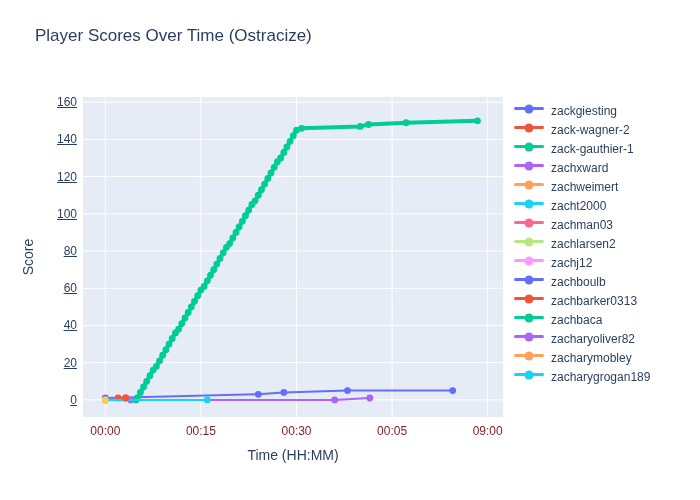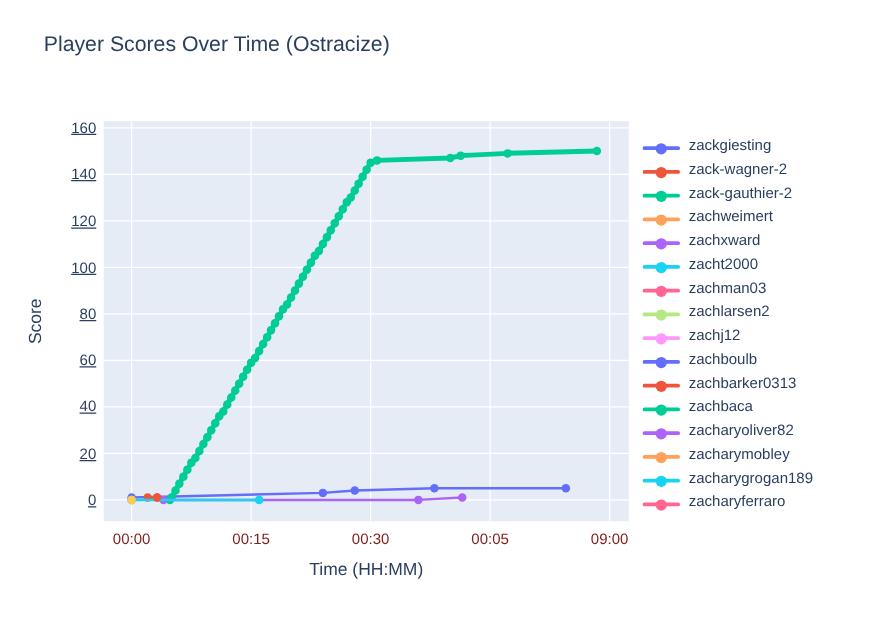--- a/index.html
+++ b/index.html
@@ -32,21 +32,21 @@
   .y-title{
     position:absolute;left:28px;top:257px;
     transform:translate(-50%,-50%) rotate(-90deg);
     font-size:14px;color:#2a3f5f;white-space:nowrap;
   }
   .legend{
     position:absolute;left:514px;top:104px;width:178px;height:314px;
     overflow:hidden;
   }
   .legend-item{
-    display:flex;align-items:flex-end;height:19px;cursor:pointer;
+    display:flex;align-items:flex-start;height:19px;cursor:pointer;
   }
   .legend-sample{
     position:relative;width:30px;height:9px;flex:0 0 30px;margin-right:7px;
   }
   .legend-sample .ln{
     position:absolute;left:0;right:0;top:3px;height:3px;border-radius:2px;
   }
   .legend-sample .dot{
     position:absolute;left:50%;top:50%;width:9px;height:9px;border-radius:50%;
     transform:translate(-50%,-50%);
@@ -192,107 +192,100 @@
           <span class="ln" style="background: rgb(239, 85, 59);"></span>
           <span class="dot" style="background: rgb(239, 85, 59);"></span>
         </span>
         <span class="legend-label">zack-wagner-2</span>
       </div>
       <div class="legend-item">
         <span class="legend-sample">
           <span class="ln" style="background: rgb(0, 204, 150);"></span>
           <span class="dot" style="background: rgb(0, 204, 150);"></span>
         </span>
-        <span class="legend-label">zack-gauthier-2</span>
+        <span class="legend-label">zack-gauthier-1</span>
+      </div>
+      <div class="legend-item">
+        <span class="legend-sample">
+          <span class="ln" style="background: rgb(171, 99, 250);"></span>
+          <span class="dot" style="background: rgb(171, 99, 250);"></span>
+        </span>
+        <span class="legend-label">zachxward</span>
       </div>
       <div class="legend-item">
         <span class="legend-sample">
           <span class="ln" style="background: rgb(255, 161, 90);"></span>
           <span class="dot" style="background: rgb(255, 161, 90);"></span>
         </span>
         <span class="legend-label">zachweimert</span>
       </div>
       <div class="legend-item">
         <span class="legend-sample">
+          <span class="ln" style="background: rgb(25, 211, 243);"></span>
+          <span class="dot" style="background: rgb(25, 211, 243);"></span>
+        </span>
+        <span class="legend-label">zacht2000</span>
+      </div>
+      <div class="legend-item">
+        <span class="legend-sample">
+          <span class="ln" style="background: rgb(255, 102, 146);"></span>
+          <span class="dot" style="background: rgb(255, 102, 146);"></span>
+        </span>
+        <span class="legend-label">zachman03</span>
+      </div>
+      <div class="legend-item">
+        <span class="legend-sample">
+          <span class="ln" style="background: rgb(182, 232, 128);"></span>
+          <span class="dot" style="background: rgb(182, 232, 128);"></span>
+        </span>
+        <span class="legend-label">zachlarsen2</span>
+      </div>
+      <div class="legend-item">
+        <span class="legend-sample">
+          <span class="ln" style="background: rgb(255, 151, 255);"></span>
+          <span class="dot" style="background: rgb(255, 151, 255);"></span>
+        </span>
+        <span class="legend-label">zachj12</span>
+      </div>
+      <div class="legend-item">
+        <span class="legend-sample">
+          <span class="ln" style="background: rgb(99, 110, 250);"></span>
+          <span class="dot" style="background: rgb(99, 110, 250);"></span>
+        </span>
+        <span class="legend-label">zachboulb</span>
+      </div>
+      <div class="legend-item">
+        <span class="legend-sample">
+          <span class="ln" style="background: rgb(239, 85, 59);"></span>
+          <span class="dot" style="background: rgb(239, 85, 59);"></span>
+        </span>
+        <span class="legend-label">zachbarker0313</span>
+      </div>
+      <div class="legend-item">
+        <span class="legend-sample">
+          <span class="ln" style="background: rgb(0, 204, 150);"></span>
+          <span class="dot" style="background: rgb(0, 204, 150);"></span>
+        </span>
+        <span class="legend-label">zachbaca</span>
+      </div>
+      <div class="legend-item">
+        <span class="legend-sample">
           <span class="ln" style="background: rgb(171, 99, 250);"></span>
           <span class="dot" style="background: rgb(171, 99, 250);"></span>
         </span>
-        <span class="legend-label">zachxward</span>
+        <span class="legend-label">zacharyoliver82</span>
+      </div>
+      <div class="legend-item">
+        <span class="legend-sample">
+          <span class="ln" style="background: rgb(255, 161, 90);"></span>
+          <span class="dot" style="background: rgb(255, 161, 90);"></span>
+        </span>
+        <span class="legend-label">zacharymobley</span>
       </div>
       <div class="legend-item">
         <span class="legend-sample">
           <span class="ln" style="background: rgb(25, 211, 243);"></span>
           <span class="dot" style="background: rgb(25, 211, 243);"></span>
         </span>
-        <span class="legend-label">zacht2000</span>
-      </div>
-      <div class="legend-item">
-        <span class="legend-sample">
-          <span class="ln" style="background: rgb(255, 102, 146);"></span>
-          <span class="dot" style="background: rgb(255, 102, 146);"></span>
-        </span>
-        <span class="legend-label">zachman03</span>
-      </div>
-      <div class="legend-item">
-        <span class="legend-sample">
-          <span class="ln" style="background: rgb(182, 232, 128);"></span>
-          <span class="dot" style="background: rgb(182, 232, 128);"></span>
-        </span>
-        <span class="legend-label">zachlarsen2</span>
-      </div>
-      <div class="legend-item">
-        <span class="legend-sample">
-          <span class="ln" style="background: rgb(255, 151, 255);"></span>
-          <span class="dot" style="background: rgb(255, 151, 255);"></span>
-        </span>
-        <span class="legend-label">zachj12</span>
-      </div>
-      <div class="legend-item">
-        <span class="legend-sample">
-          <span class="ln" style="background: rgb(99, 110, 250);"></span>
-          <span class="dot" style="background: rgb(99, 110, 250);"></span>
-        </span>
-        <span class="legend-label">zachboulb</span>
-      </div>
-      <div class="legend-item">
-        <span class="legend-sample">
-          <span class="ln" style="background: rgb(239, 85, 59);"></span>
-          <span class="dot" style="background: rgb(239, 85, 59);"></span>
-        </span>
-        <span class="legend-label">zachbarker0313</span>
-      </div>
-      <div class="legend-item">
-        <span class="legend-sample">
-          <span class="ln" style="background: rgb(0, 204, 150);"></span>
-          <span class="dot" style="background: rgb(0, 204, 150);"></span>
-        </span>
-        <span class="legend-label">zachbaca</span>
-      </div>
-      <div class="legend-item">
-        <span class="legend-sample">
-          <span class="ln" style="background: rgb(171, 99, 250);"></span>
-          <span class="dot" style="background: rgb(171, 99, 250);"></span>
-        </span>
-        <span class="legend-label">zacharyoliver82</span>
-      </div>
-      <div class="legend-item">
-        <span class="legend-sample">
-          <span class="ln" style="background: rgb(255, 161, 90);"></span>
-          <span class="dot" style="background: rgb(255, 161, 90);"></span>
-        </span>
-        <span class="legend-label">zacharymobley</span>
-      </div>
-      <div class="legend-item">
-        <span class="legend-sample">
-          <span class="ln" style="background: rgb(25, 211, 243);"></span>
-          <span class="dot" style="background: rgb(25, 211, 243);"></span>
-        </span>
         <span class="legend-label">zacharygrogan189</span>
-      </div>
-      <div class="legend-item">
-        <span class="legend-sample">
-          <span class="ln" style="background: rgb(255, 102, 146);"></span>
-          <span class="dot" style="background: rgb(255, 102, 146);"></span>
-        </span>
-        <span class="legend-label">zacharyferraro</span>
       </div>
     </div>
 </div>
 
 </body></html>

